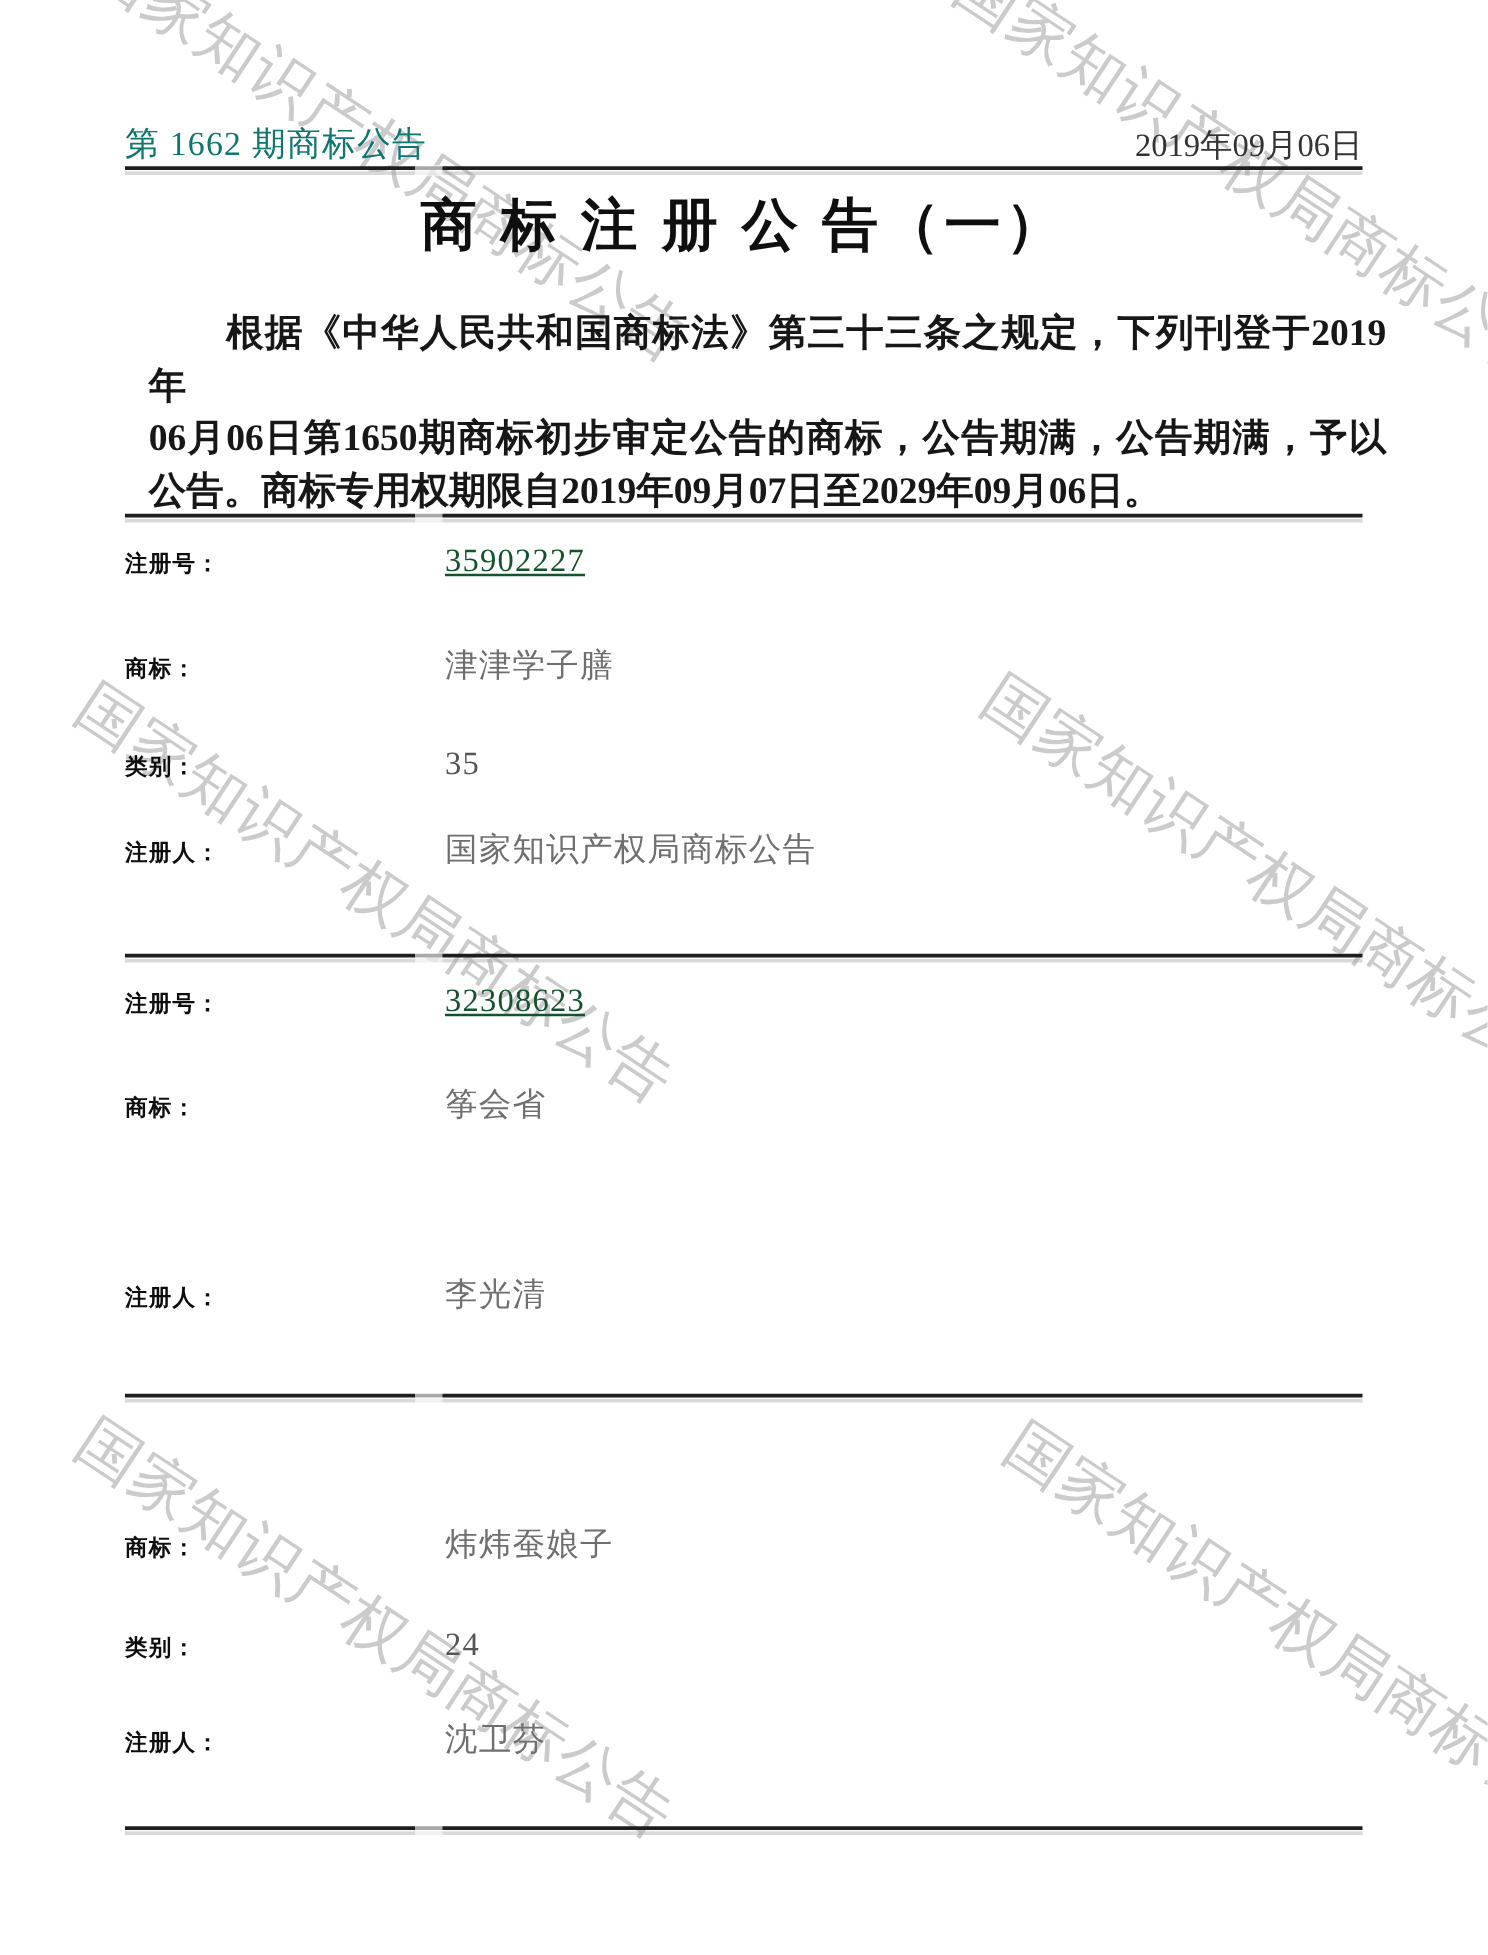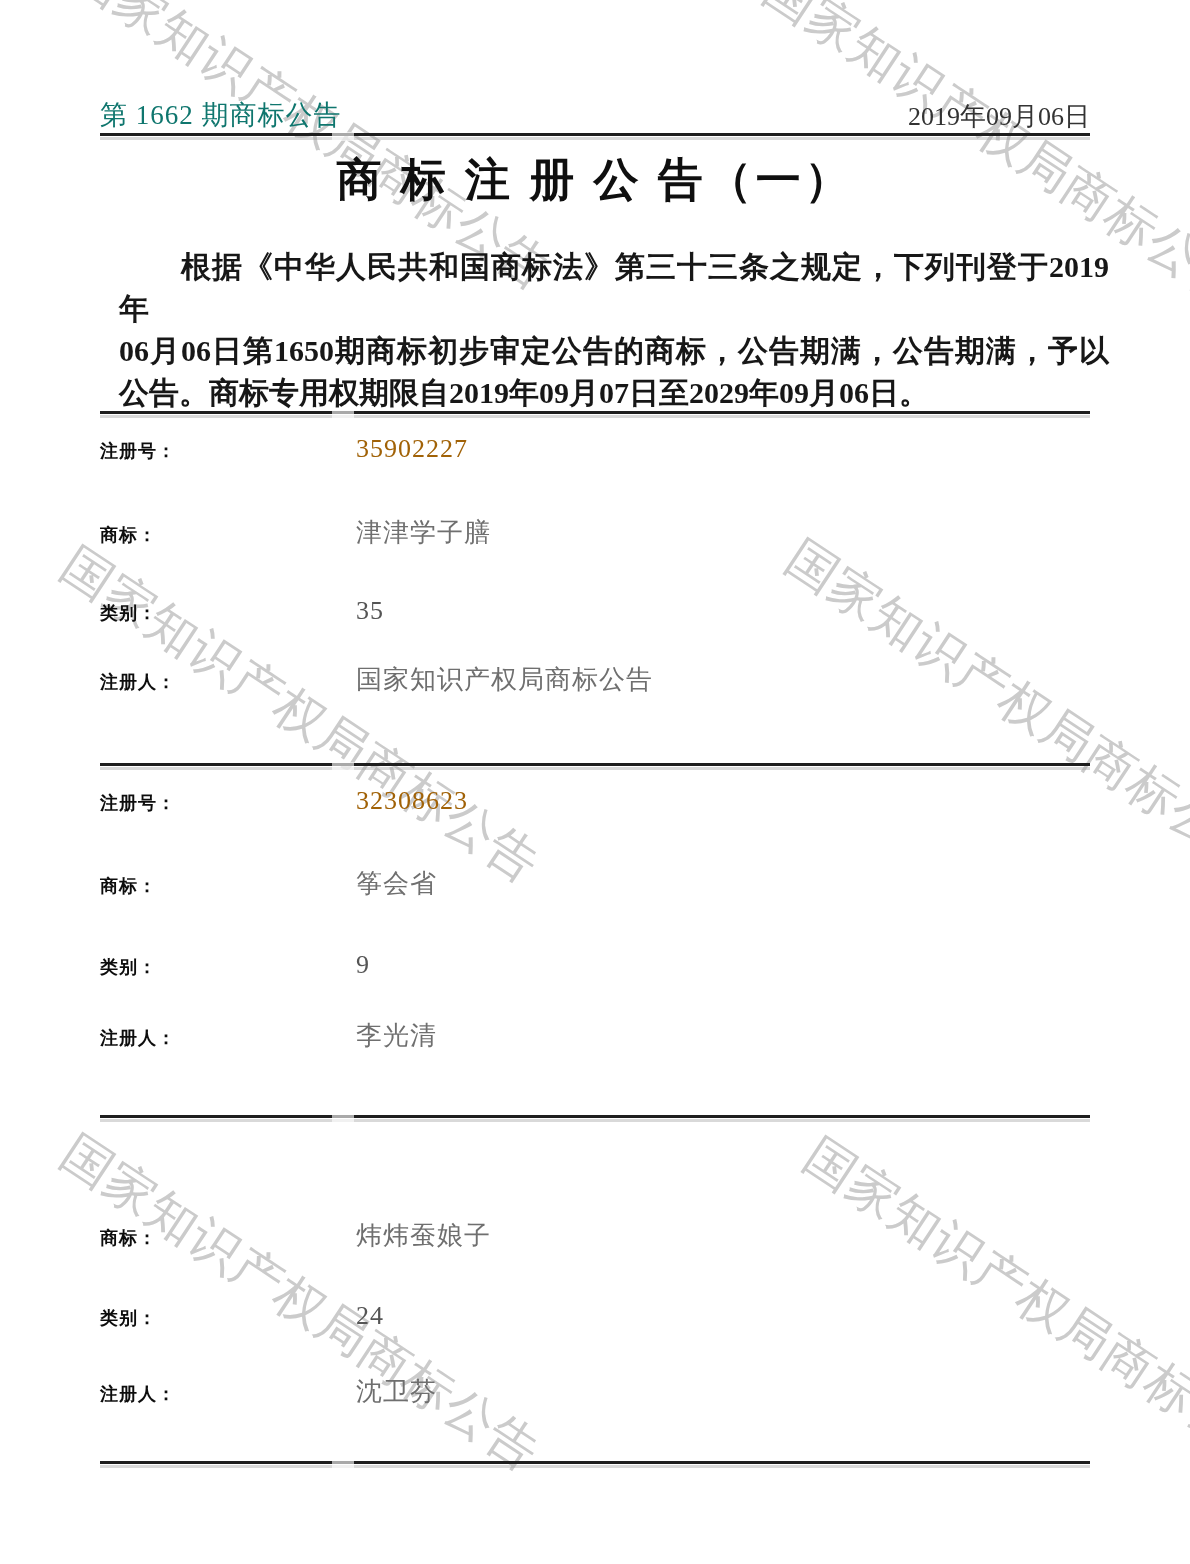--- a/index.html
+++ b/index.html
@@ -80,21 +80,21 @@
   .intro .ln-just { text-align: justify; text-align-last: justify; }
   .intro .ln-first { text-indent: 62px; }
 
   .row { position: absolute; left: 100px; width: 990px; white-space: nowrap; }
   .lbl {
     display: inline-block; width: 230px; text-align: left;
     font-size: 18px; font-weight: bold; color: #0d0d0d;
     letter-spacing: 1px;
   }
   .val { margin-left: 26px; font-size: 26px; }
-  .val-num  { color: #a16207; letter-spacing: 1px; }
+  .val-num  { color: #14532d; letter-spacing: 1px; text-decoration: underline; }
   .val-name { color: #6f6f6f; letter-spacing: 1px; }
   .val-cat  { color: #555555; letter-spacing: 1px; }
 
   
   .r-e1-1 { top: 434px; } .r-e1-2 { top: 515px; } .r-e1-3 { top: 596px; } .r-e1-4 { top: 662px; }
   
   .r-e2-1 { top: 786px; } .r-e2-2 { top: 866px; } .r-e2-3 { top: 950px; } .r-e2-4 { top: 1018px; }
   
   .r-e3-1 { top: 1136px; } .r-e3-2 { top: 1218px; } .r-e3-3 { top: 1301px; } .r-e3-4 { top: 1374px; }
 </style>
@@ -138,23 +138,20 @@
       <span class="lbl">注册人：</span><span class="val val-name">国家知识产权局商标公告</span>
     </div>
 
     <div class="rule rule-sec-2"></div>
     <div class="row r-e2-1">
       <span class="lbl">注册号：</span><span class="val val-num">32308623</span>
     </div>
     <div class="row r-e2-2">
       <span class="lbl">商标：</span><span class="val val-name">筝会省</span>
     </div>
-    <div class="row r-e2-3">
-      <span class="lbl">类别：</span><span class="val val-cat">9</span>
-    </div>
     <div class="row r-e2-4">
       <span class="lbl">注册人：</span><span class="val val-name">李光清</span>
     </div>
 
     <div class="rule rule-sec-3"></div>
     <div class="row r-e3-2">
       <span class="lbl">商标：</span><span class="val val-name">炜炜蚕娘子</span>
     </div>
     <div class="row r-e3-3">
       <span class="lbl">类别：</span><span class="val val-cat">24</span>

